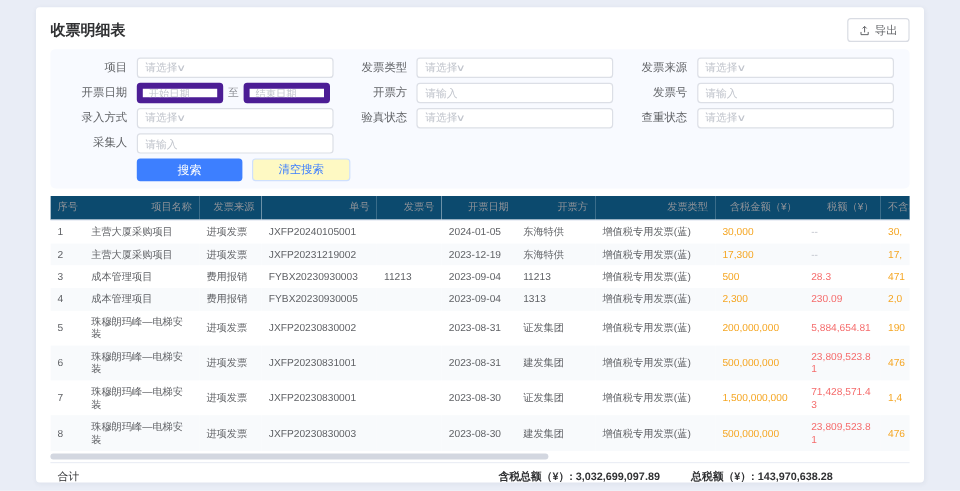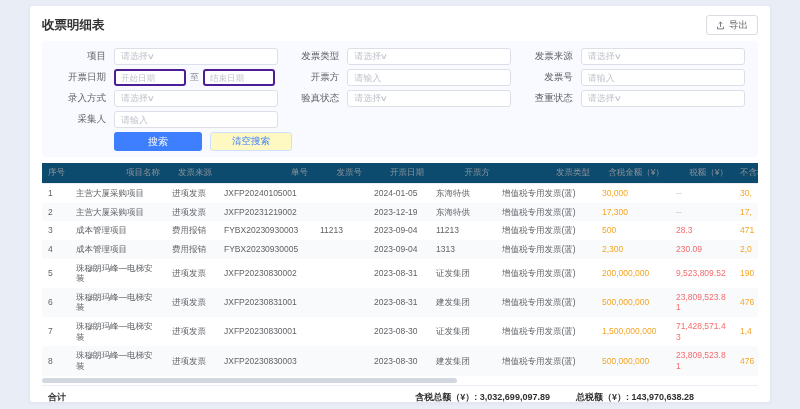--- a/index.html
+++ b/index.html
@@ -33,21 +33,21 @@
     height:17px; width:164px; border:1px solid #dcdfe6; border-radius:3px; background:#fff;
     font-size:9px; display:flex; align-items:center; padding:0 6px; color:#606266;
   }
   .ctrl.select { justify-content:flex-start; cursor:pointer; }
   .ctrl input, input.ctrl { outline:none; font-family:inherit; }
   input.ctrl { display:block; }
   .ph { color:#c0c4cc; }
   input::placeholder { color:#c0c4cc; }
   .chev { color:#c0c4cc; font-size:8px; transform:scaleX(1.4); }
   .range { display:flex; align-items:center; gap:4px; width:164px; }
-  .range input { width:72px; height:17px; border:2px solid #4c1d95; border-radius:3px; font-size:8.5px; padding:0 5px; outline:none; font-family:inherit; }
+  .range input { width:72px; height:17px; border:5px solid #4c1d95; border-radius:3px; font-size:8.5px; padding:0 5px; outline:none; font-family:inherit; }
   .range .sep { font-size:9px; color:#909399; }
   .filter-actions { margin-left:64px; margin-top:4px; display:flex; gap:8px; }
   .btn-primary {
     width:88px; height:19px; background:var(--accent); color:#fff; border:none; border-radius:3px;
     font-size:10px; cursor:pointer; font-family:inherit;
   }
   .btn-plain {
     height:19px; padding:0 21px; background:#fef9c3; color:var(--accent); border:1px solid #cfe0fd;
     border-radius:3px; font-size:9.5px; cursor:pointer; font-family:Liberation Serif, serif;
   }
@@ -63,21 +63,21 @@
   th:nth-child(10){width:64px} th:nth-child(11){width:60px}
   td.incl { color:var(--amount-incl-tax); }
   td.tax  { color:var(--amount-tax); }
   td.excl { color:var(--amount-excl-tax); }
   td.dash { color:#c0c4cc; }
   
   .h-scrollbar { height:5px; margin:2px 0 0 0; width:716px; border-radius:3px; }
   .h-scrollbar .thumb { width:58%; height:5px; background:#d3d7e0; border-radius:3px; }
   
   .summary-row { display:flex; align-items:center; border-top:1px solid #ebeef5; margin-top:2px; padding:5px 4px 4px 6px; font-size:9px; }
-  .sum-label { font-weight:bold; color:#303133; }
+  .sum-label { font-weight:normal; color:#303133; }
   .sum-items { margin-left:auto; margin-right:60px; display:flex; gap:26px; }
   .sum-item { font-weight:bold; color:#303133; white-space:nowrap; }
   .sum-v { font-weight:bold; color:#303133; }
 </style>
 </head>
 <body>
 
 <div class="card">
 
   <div class="card-header">
@@ -243,21 +243,21 @@
           <tr>
             <td>5</td>
             <td>珠穆朗玛峰—电梯安装</td>
             <td>进项发票</td>
             <td>JXFP20230830002</td>
             <td></td>
             <td>2023-08-31</td>
             <td>证发集团</td>
             <td>增值税专用发票(蓝)</td>
             <td class="incl">200,000,000</td>
-            <td class="tax">9,523,809.52</td>
+            <td class="tax">5,884,654.81</td>
             <td class="excl">190</td>
           </tr>
           <tr>
             <td>6</td>
             <td>珠穆朗玛峰—电梯安装</td>
             <td>进项发票</td>
             <td>JXFP20230831001</td>
             <td></td>
             <td>2023-08-31</td>
             <td>建发集团</td>

